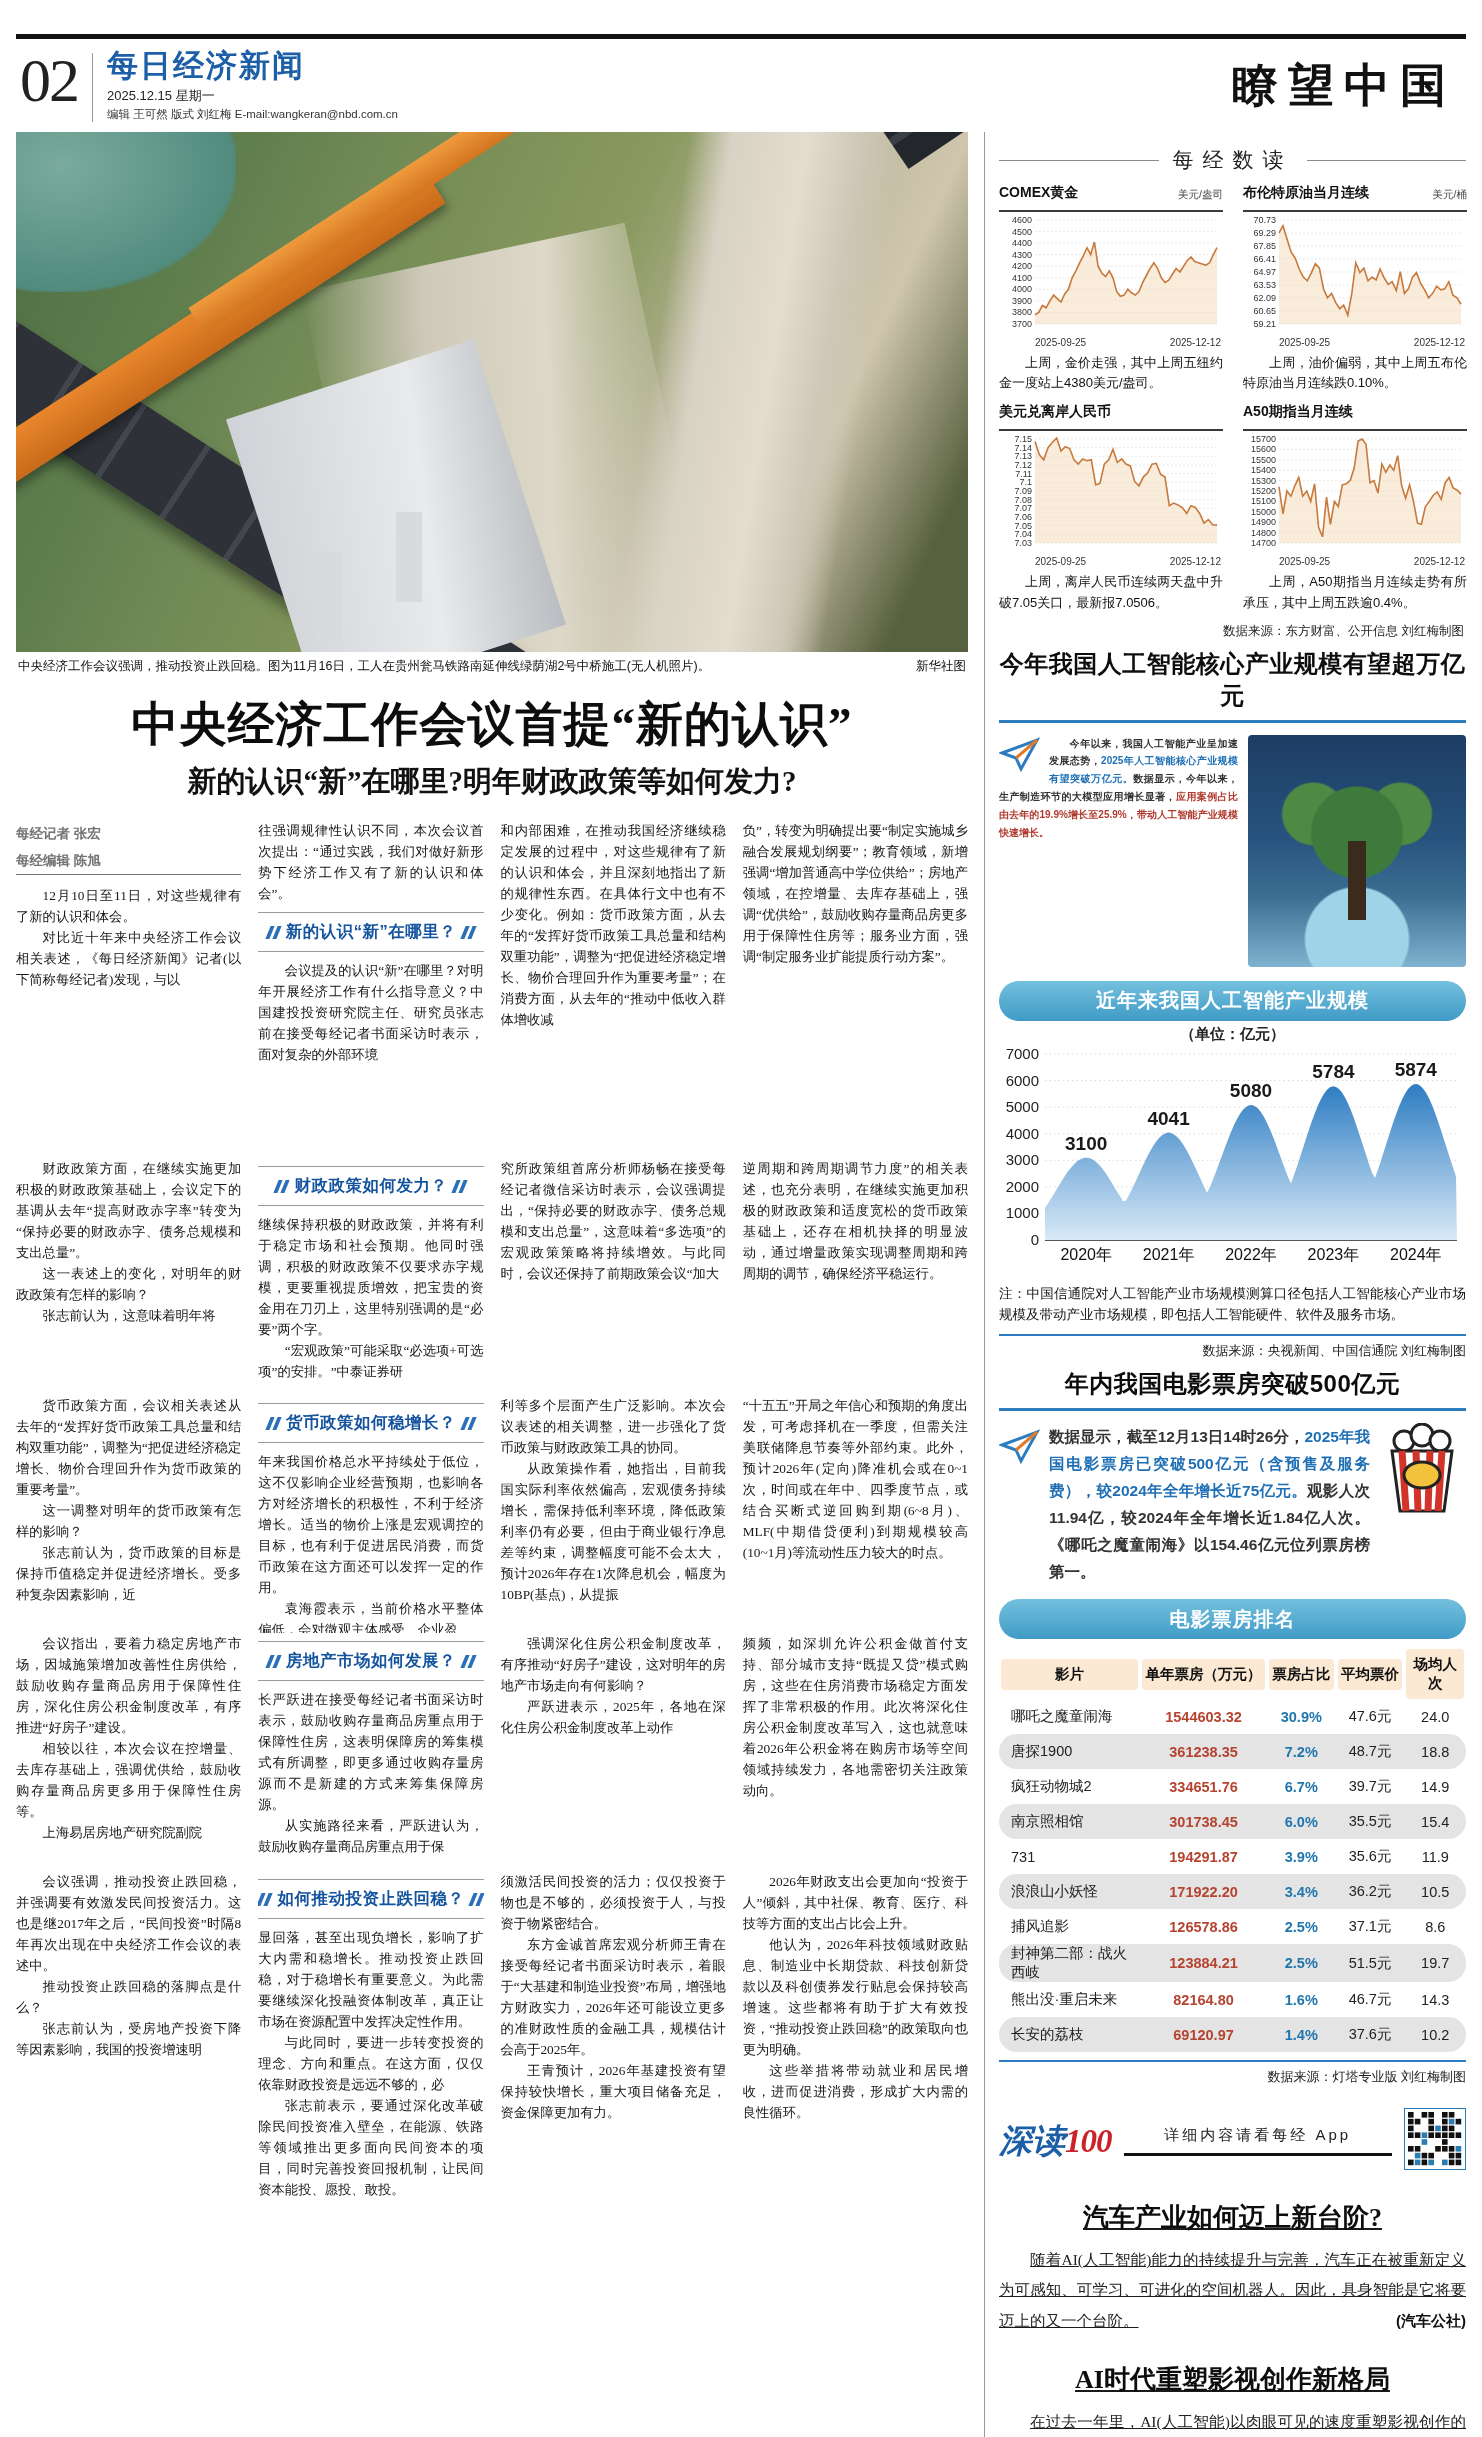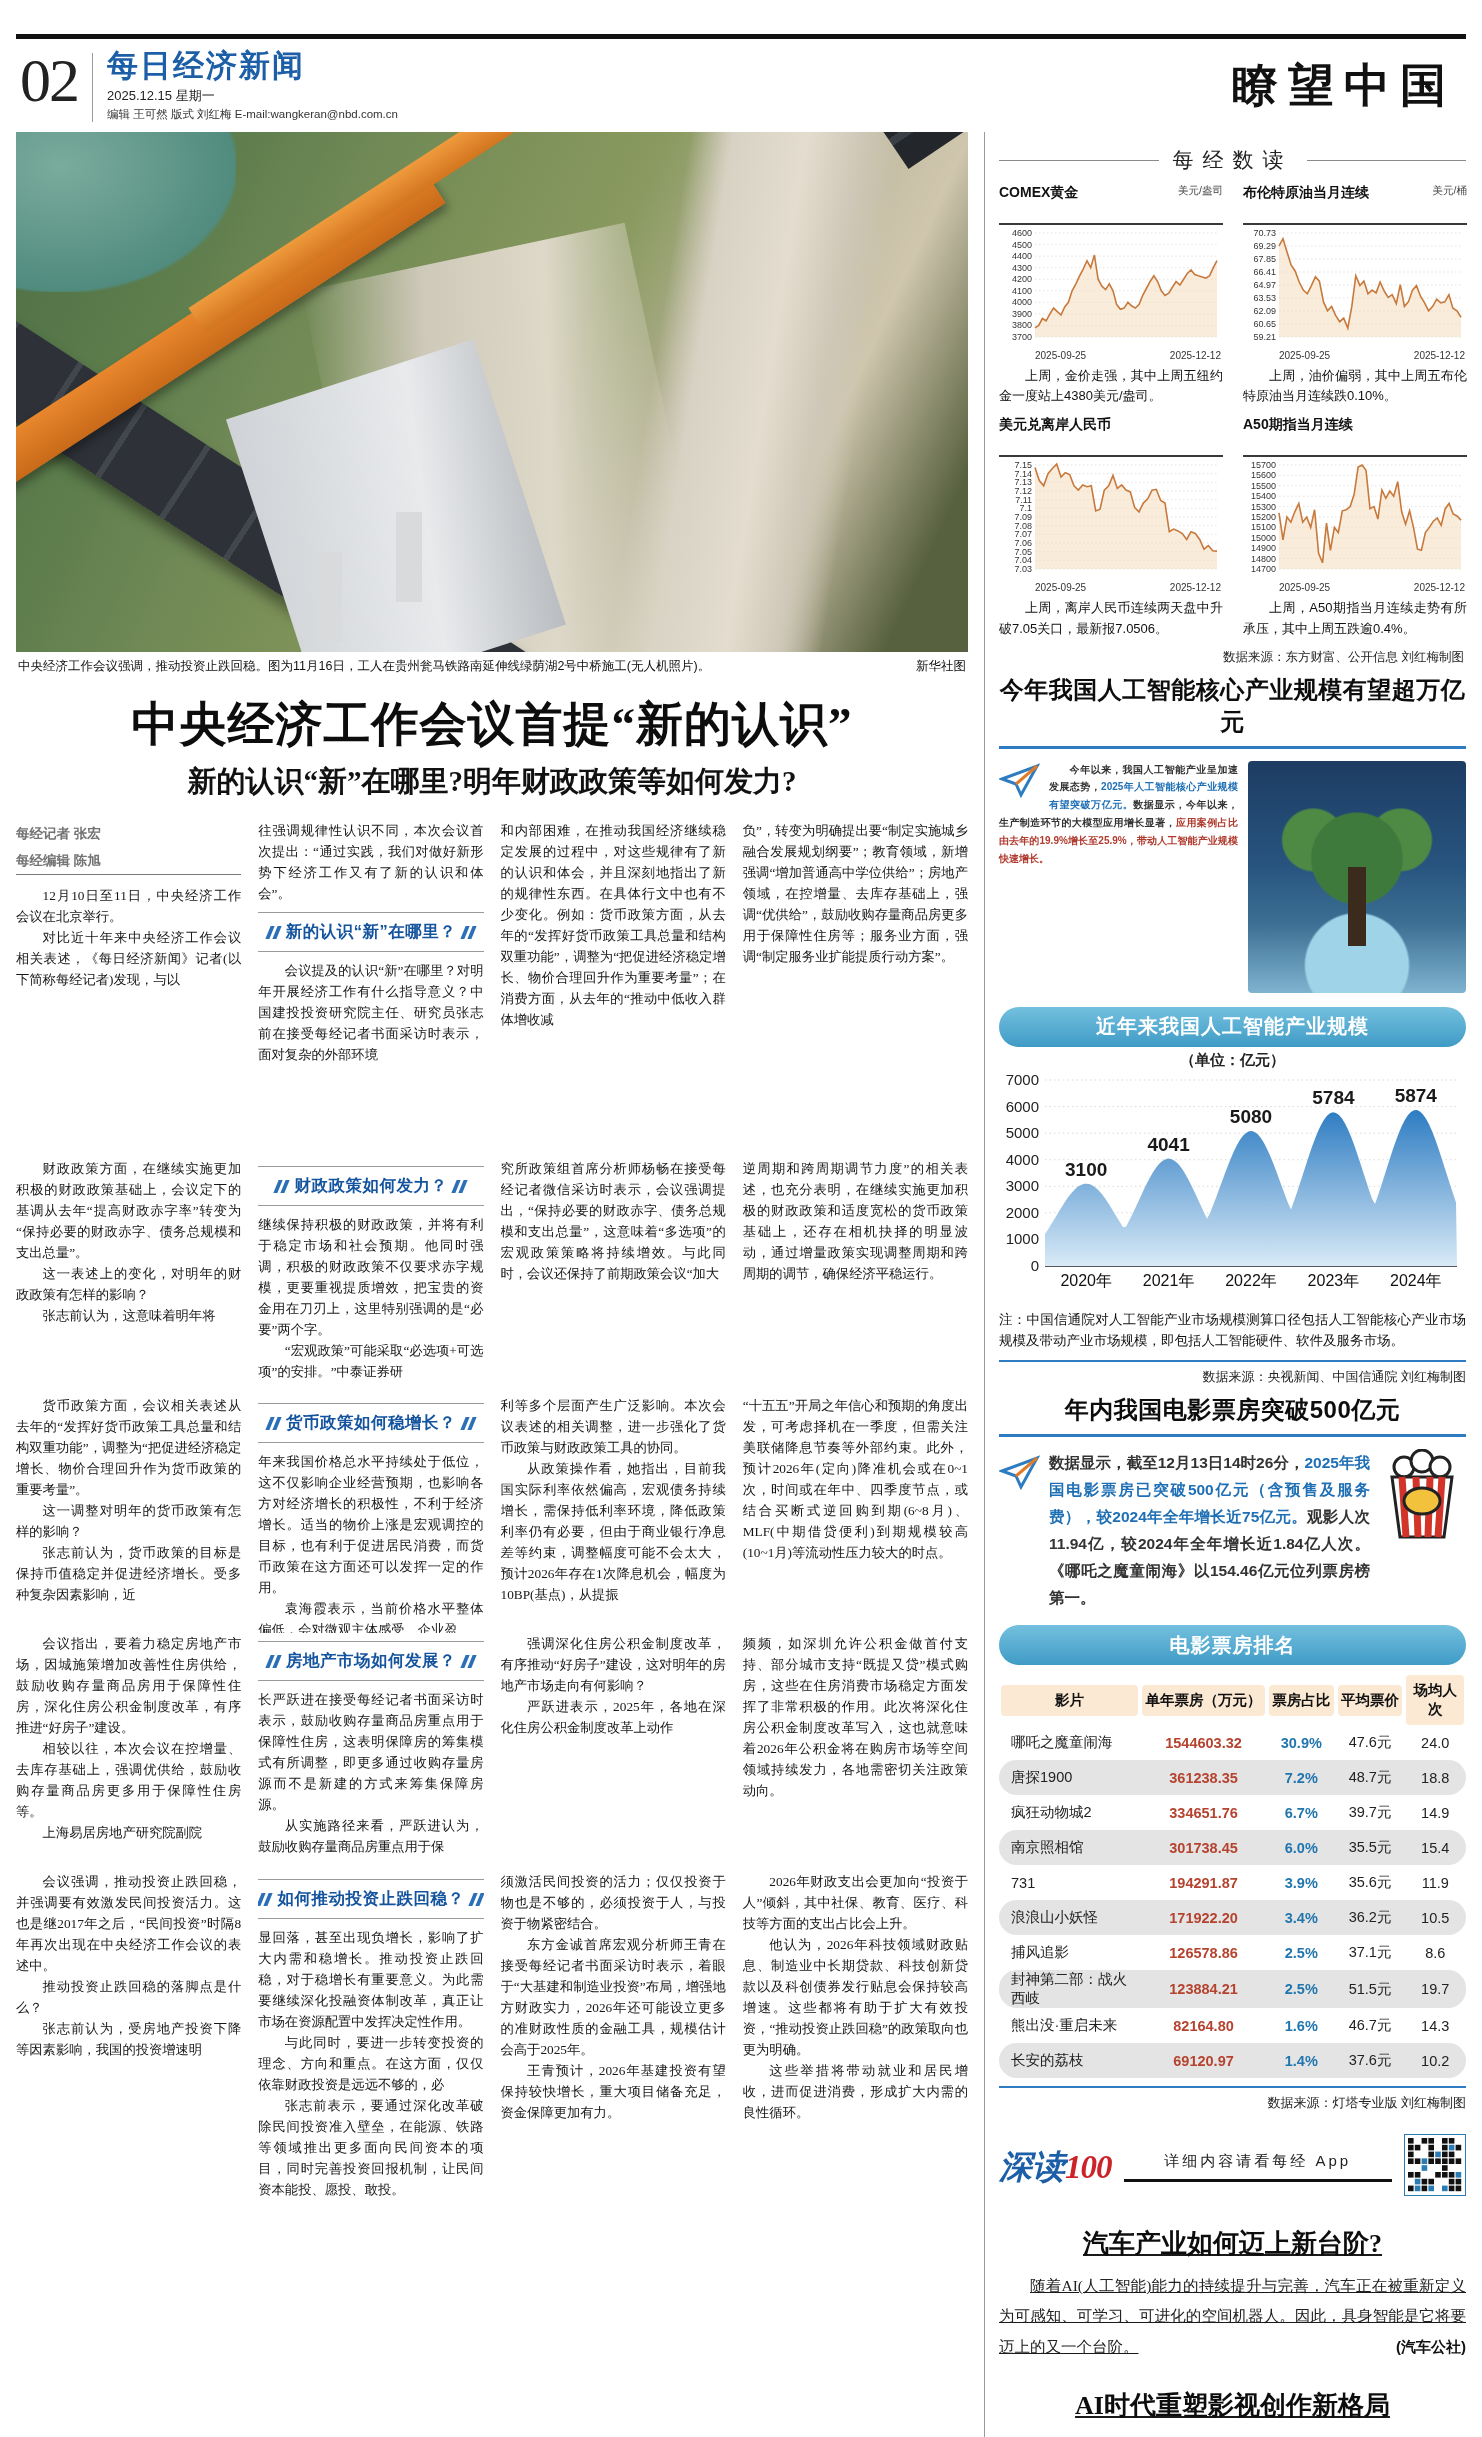--- a/index.html
+++ b/index.html
@@ -44,21 +44,21 @@
   .byline{font-size:13.5px;font-weight:700;color:#737373;line-height:2;border-bottom:1px solid #777;margin-bottom:10px;padding-bottom:0;}
   .qhead{border-top:1px solid #9b9b9b;border-bottom:1px solid #9b9b9b;padding:8px 0;margin:8px 0;display:flex;align-items:center;justify-content:center;gap:7px;}
   .qhead .qt{color:#14539e;font-weight:900;font-size:16.5px;font-family:"Liberation Sans",sans-serif;letter-spacing:.5px;}
   .qdeco{display:inline-flex;gap:3px;}
   .qdeco i{display:block;width:4px;height:13px;background:#2a6fb8;transform:skewX(-22deg);}
   
   .nbd-title{display:flex;align-items:center;gap:14px;margin:14px 0 10px 0;}
   .nbd-title::before,.nbd-title::after{content:"";flex:1;border-top:1px solid #8a8a8a;}
   .nbd-title span{font-family:"Liberation Serif",serif;font-size:21px;letter-spacing:9px;color:#222;}
   .nbd-grid{display:grid;grid-template-columns:1fr 1fr;column-gap:20px;row-gap:10px;}
-  .mini-head{display:flex;align-items:flex-start;border-bottom:2.5px solid #3a3a3a;padding-bottom:21px;}
+  .mini-head{display:flex;align-items:flex-end;border-bottom:2.5px solid #3a3a3a;padding-bottom:8px;}
   .mini-name{font-size:14px;font-weight:700;color:#111;}
   .mini-unit{margin-left:auto;font-size:10.5px;color:#444;}
   .mini-x{display:flex;font-size:10px;color:#333;padding:1px 2px 0 36px;}
   .mini-x span:last-child{margin-left:auto;}
   .mini-cap{font-size:13px;line-height:1.55;text-align:justify;text-indent:2em;color:#111;margin-top:5px;font-family:"Liberation Sans",sans-serif;}
   .nbd-src{text-align:right;font-size:12.5px;color:#222;margin:10px 2px 0 0;}
   
   .sec-title{font-size:24px;font-weight:900;color:#0d0d0d;text-align:center;letter-spacing:.5px;margin-top:8px;padding-bottom:8px;border-bottom:3px solid #2d7cc2;}
   .ai-body{display:flex;gap:10px;margin-top:12px;}
   .ai-text{flex:1;font-size:10px;line-height:1.78;font-weight:700;text-align:justify;color:#333;}
@@ -142,21 +142,21 @@
     <div class="headline">中央经济工作会议首提“新的认识”</div>
     <div class="subhead">新的认识“新”在哪里?明年财政政策等如何发力?</div>
 
     <div id="bands">
         <div class="band" style="height: 338px;">
           <div class="acol">
             <div class="byline">
               <div>每经记者 张宏</div>
               <div>每经编辑 陈旭</div>
             </div>
-            <p class="apara">12月10日至11日，中央经济工作会议在北京举行。</p>
+            <p class="apara">12月10日至11日，对这些规律有了新的认识和体会。</p>
             <p class="apara">对比近十年来中央经济工作会议相关表述，《每日经济新闻》记者(以下简称每经记者)发现，与以</p>
           </div>
           <div class="acol">
             <p class="apara cont">往强调规律性认识不同，本次会议首次提出：“通过实践，我们对做好新形势下经济工作又有了新的认识和体会”。</p>
             <div class="qhead">
               <span class="qdeco">
                 <i></i>
                 <i></i>
               </span>
               <span class="qt">新的认识“新”在哪里？</span>

